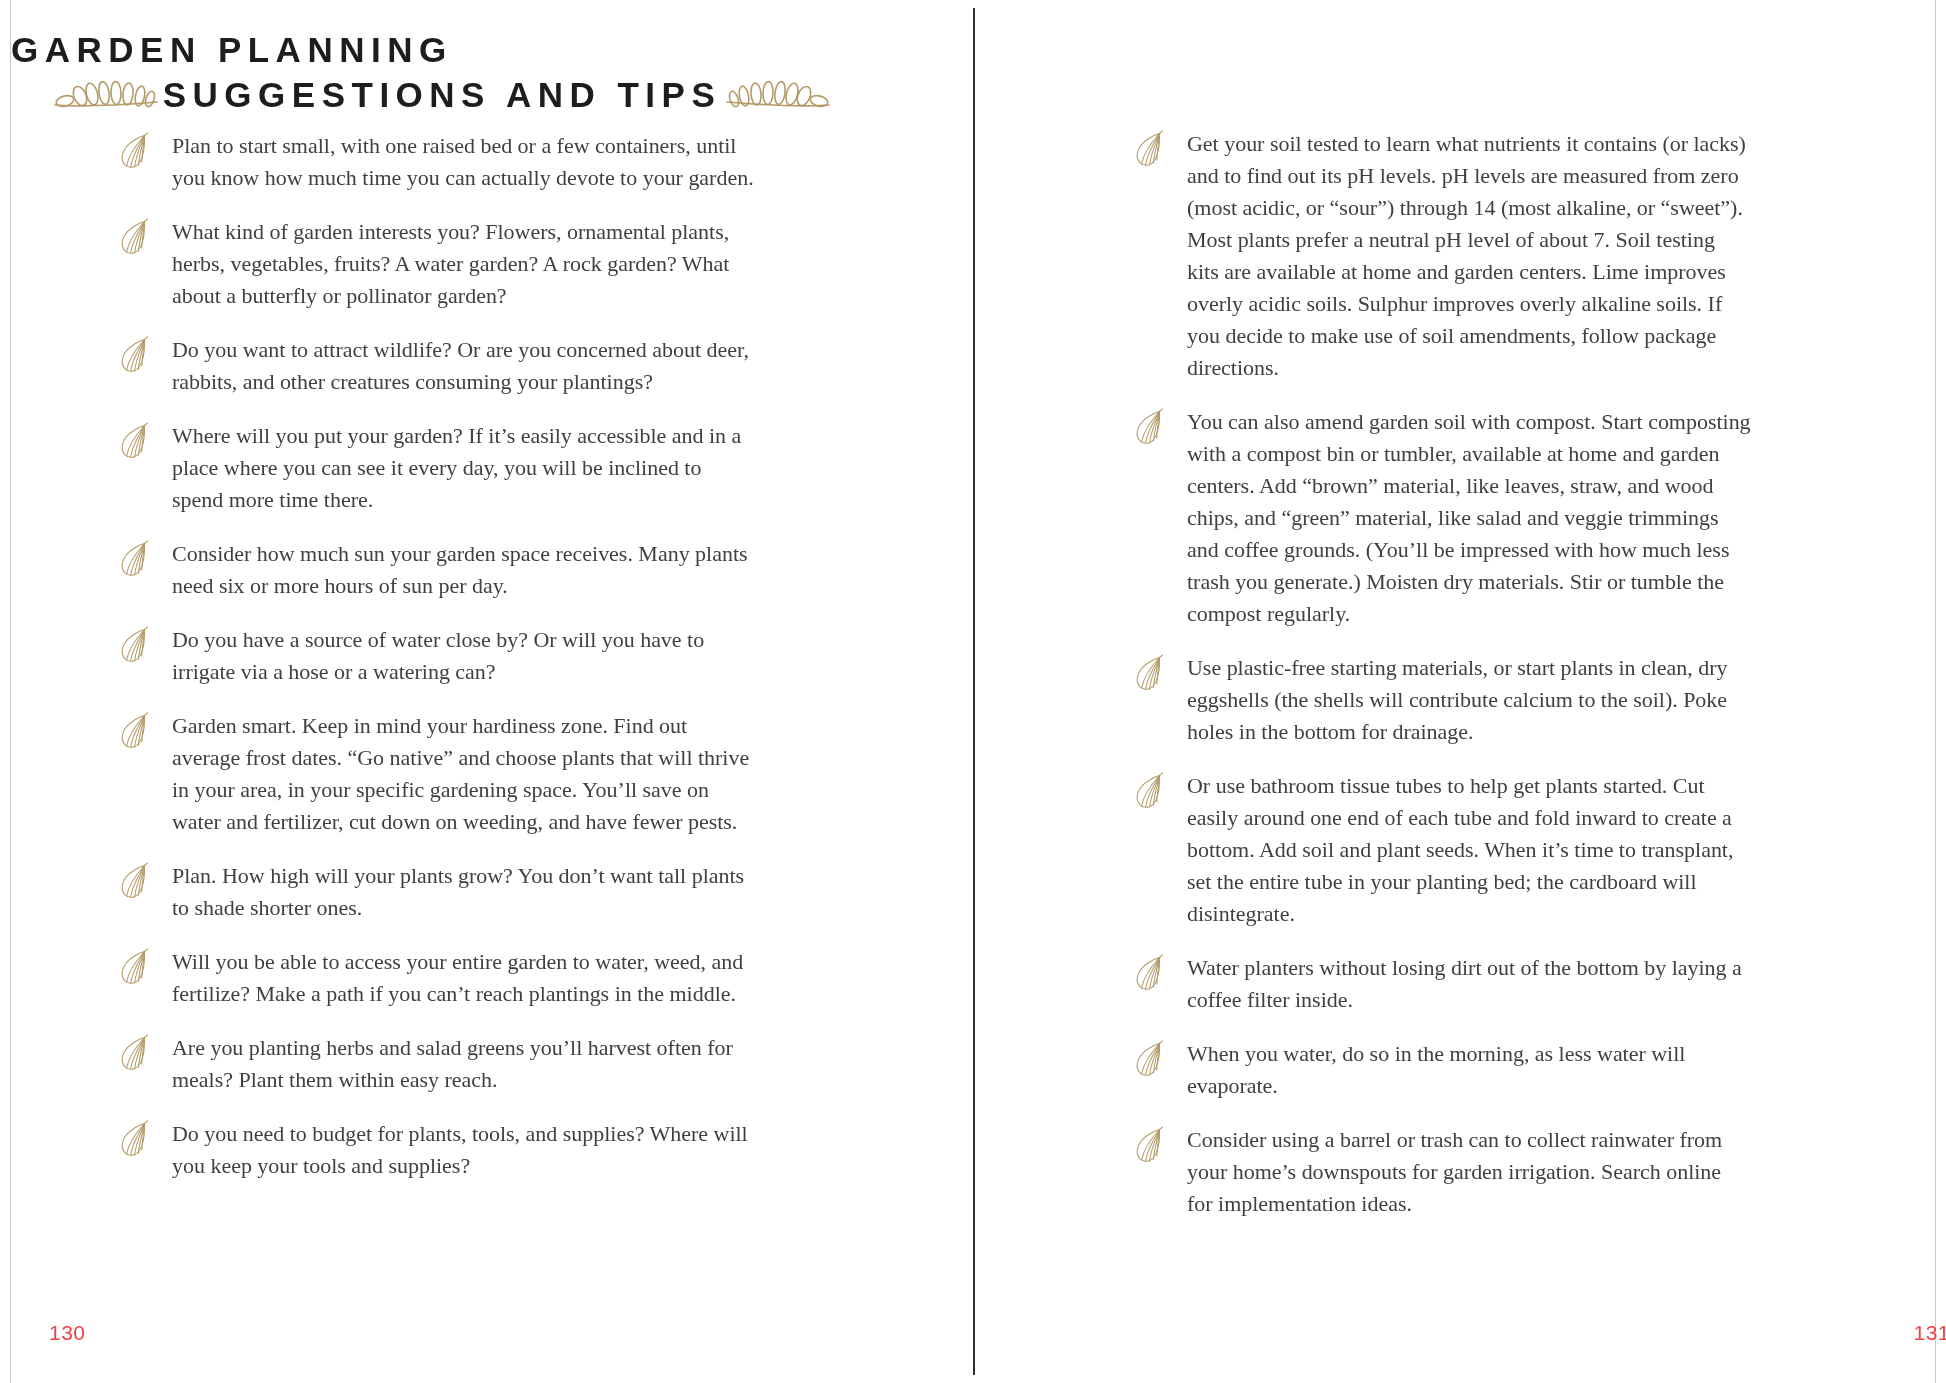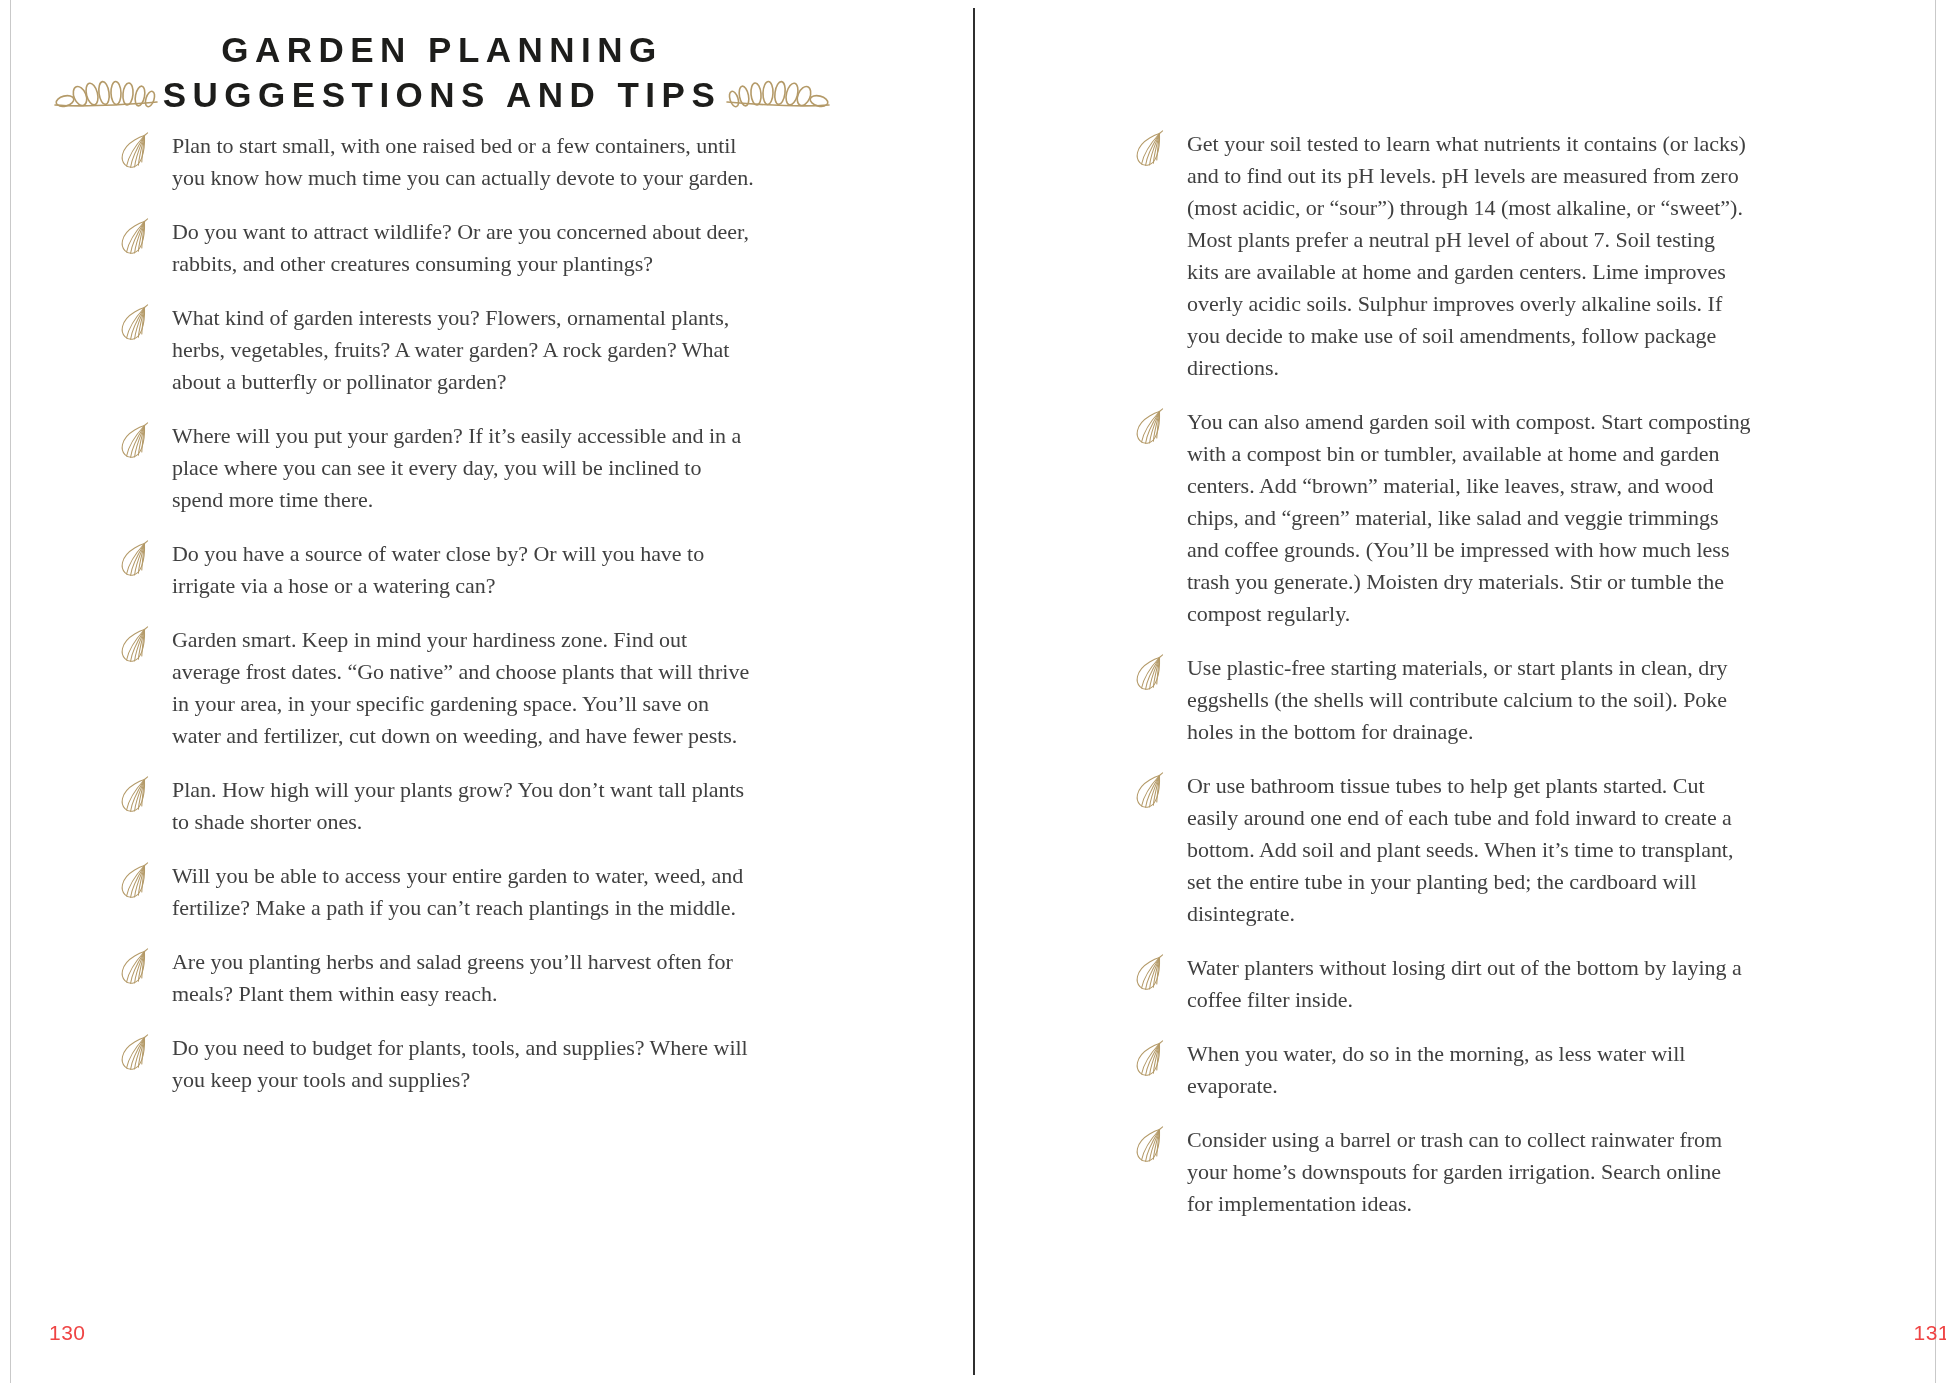--- a/index.html
+++ b/index.html
@@ -52,21 +52,20 @@
   }
   .page.left  { left: 11px;  width: 962px; }
   .page.right { left: 1028px; width: 960px; }
 
   
   #heading {
     position: absolute;
     left: 0;
     top: 28px;
     width: 862px;
-    text-align: center;
   }
   .heading-line {
     font-family: "Liberation Sans", "DejaVu Sans", sans-serif;
     font-weight: 700;
     font-size: 35px;
     letter-spacing: 6.5px;
     color: #1d1d1b;
     line-height: 1.28;
     white-space: nowrap;
   }
@@ -188,49 +187,63 @@
               <g fill="none" stroke="#b49a68" stroke-width="1.05" stroke-linecap="round">
                 <path d="M28.5 3.5 C 28.5 3.5, 9.5 9, 6.5 22.5 C 4.6 31.1, 11.2 36.6, 17.4 35.0 C 24.6 33.2, 29.2 21.5, 28.5 3.5 Z"></path>
                 <path d="M28.5 3.5 C 22.4 10.2, 12.8 22.0, 10.6 34.0"></path>
                 <path d="M28.5 3.5 C 23.6 11.6, 16.0 23.4, 14.6 35.3"></path>
                 <path d="M28.5 3.5 C 25.0 12.6, 19.6 24.2, 18.6 35.0"></path>
                 <path d="M28.5 3.5 C 26.2 13.4, 23.0 24.6, 22.4 33.2"></path>
                 <path d="M28.5 3.5 C 27.3 14.0, 26.0 24.0, 25.8 30.0"></path>
                 <path d="M28.5 3.5 L 31.6 0.8"></path>
               </g>
             </svg></span>
+          <span class="tip-text">What kind of garden interests you? Flowers, ornamental plants, herbs, vegetables, fruits? A water garden? A rock garden? What about a butterfly or pollinator garden?</span>
+        </li>
+        <li class="tip">
+          <span class="tip-bullet"><svg class="tip-bullet-svg" width="34" height="40" viewBox="0 0 34 40">
+              <g fill="none" stroke="#b49a68" stroke-width="1.05" stroke-linecap="round">
+                <path d="M28.5 3.5 C 28.5 3.5, 9.5 9, 6.5 22.5 C 4.6 31.1, 11.2 36.6, 17.4 35.0 C 24.6 33.2, 29.2 21.5, 28.5 3.5 Z"></path>
+                <path d="M28.5 3.5 C 22.4 10.2, 12.8 22.0, 10.6 34.0"></path>
+                <path d="M28.5 3.5 C 23.6 11.6, 16.0 23.4, 14.6 35.3"></path>
+                <path d="M28.5 3.5 C 25.0 12.6, 19.6 24.2, 18.6 35.0"></path>
+                <path d="M28.5 3.5 C 26.2 13.4, 23.0 24.6, 22.4 33.2"></path>
+                <path d="M28.5 3.5 C 27.3 14.0, 26.0 24.0, 25.8 30.0"></path>
+                <path d="M28.5 3.5 L 31.6 0.8"></path>
+              </g>
+            </svg></span>
           <span class="tip-text">Do you want to attract wildlife? Or are you concerned about deer, rabbits, and other creatures consuming your plantings?</span>
         </li>
         <li class="tip">
           <span class="tip-bullet"><svg class="tip-bullet-svg" width="34" height="40" viewBox="0 0 34 40">
               <g fill="none" stroke="#b49a68" stroke-width="1.05" stroke-linecap="round">
                 <path d="M28.5 3.5 C 28.5 3.5, 9.5 9, 6.5 22.5 C 4.6 31.1, 11.2 36.6, 17.4 35.0 C 24.6 33.2, 29.2 21.5, 28.5 3.5 Z"></path>
                 <path d="M28.5 3.5 C 22.4 10.2, 12.8 22.0, 10.6 34.0"></path>
                 <path d="M28.5 3.5 C 23.6 11.6, 16.0 23.4, 14.6 35.3"></path>
                 <path d="M28.5 3.5 C 25.0 12.6, 19.6 24.2, 18.6 35.0"></path>
                 <path d="M28.5 3.5 C 26.2 13.4, 23.0 24.6, 22.4 33.2"></path>
                 <path d="M28.5 3.5 C 27.3 14.0, 26.0 24.0, 25.8 30.0"></path>
                 <path d="M28.5 3.5 L 31.6 0.8"></path>
               </g>
             </svg></span>
-          <span class="tip-text">What kind of garden interests you? Flowers, ornamental plants, herbs, vegetables, fruits? A water garden? A rock garden? What about a butterfly or pollinator garden?</span>
-        </li>
-        <li class="tip">
-          <span class="tip-bullet"><svg class="tip-bullet-svg" width="34" height="40" viewBox="0 0 34 40">
-              <g fill="none" stroke="#b49a68" stroke-width="1.05" stroke-linecap="round">
-                <path d="M28.5 3.5 C 28.5 3.5, 9.5 9, 6.5 22.5 C 4.6 31.1, 11.2 36.6, 17.4 35.0 C 24.6 33.2, 29.2 21.5, 28.5 3.5 Z"></path>
-                <path d="M28.5 3.5 C 22.4 10.2, 12.8 22.0, 10.6 34.0"></path>
-                <path d="M28.5 3.5 C 23.6 11.6, 16.0 23.4, 14.6 35.3"></path>
-                <path d="M28.5 3.5 C 25.0 12.6, 19.6 24.2, 18.6 35.0"></path>
-                <path d="M28.5 3.5 C 26.2 13.4, 23.0 24.6, 22.4 33.2"></path>
-                <path d="M28.5 3.5 C 27.3 14.0, 26.0 24.0, 25.8 30.0"></path>
-                <path d="M28.5 3.5 L 31.6 0.8"></path>
-              </g>
-            </svg></span>
           <span class="tip-text">Where will you put your garden? If it’s easily accessible and in a place where you can see it every day, you will be inclined to spend more time there.</span>
+        </li>
+        <li class="tip">
+          <span class="tip-bullet"><svg class="tip-bullet-svg" width="34" height="40" viewBox="0 0 34 40">
+              <g fill="none" stroke="#b49a68" stroke-width="1.05" stroke-linecap="round">
+                <path d="M28.5 3.5 C 28.5 3.5, 9.5 9, 6.5 22.5 C 4.6 31.1, 11.2 36.6, 17.4 35.0 C 24.6 33.2, 29.2 21.5, 28.5 3.5 Z"></path>
+                <path d="M28.5 3.5 C 22.4 10.2, 12.8 22.0, 10.6 34.0"></path>
+                <path d="M28.5 3.5 C 23.6 11.6, 16.0 23.4, 14.6 35.3"></path>
+                <path d="M28.5 3.5 C 25.0 12.6, 19.6 24.2, 18.6 35.0"></path>
+                <path d="M28.5 3.5 C 26.2 13.4, 23.0 24.6, 22.4 33.2"></path>
+                <path d="M28.5 3.5 C 27.3 14.0, 26.0 24.0, 25.8 30.0"></path>
+                <path d="M28.5 3.5 L 31.6 0.8"></path>
+              </g>
+            </svg></span>
+          <span class="tip-text">Consider how much sun your garden space receives. Many plants need six or more hours of sun per day.</span>
         </li>
         <li class="tip">
           <span class="tip-bullet"><svg class="tip-bullet-svg" width="34" height="40" viewBox="0 0 34 40">
               <g fill="none" stroke="#b49a68" stroke-width="1.05" stroke-linecap="round">
                 <path d="M28.5 3.5 C 28.5 3.5, 9.5 9, 6.5 22.5 C 4.6 31.1, 11.2 36.6, 17.4 35.0 C 24.6 33.2, 29.2 21.5, 28.5 3.5 Z"></path>
                 <path d="M28.5 3.5 C 22.4 10.2, 12.8 22.0, 10.6 34.0"></path>
                 <path d="M28.5 3.5 C 23.6 11.6, 16.0 23.4, 14.6 35.3"></path>
                 <path d="M28.5 3.5 C 25.0 12.6, 19.6 24.2, 18.6 35.0"></path>
                 <path d="M28.5 3.5 C 26.2 13.4, 23.0 24.6, 22.4 33.2"></path>
                 <path d="M28.5 3.5 C 27.3 14.0, 26.0 24.0, 25.8 30.0"></path>

